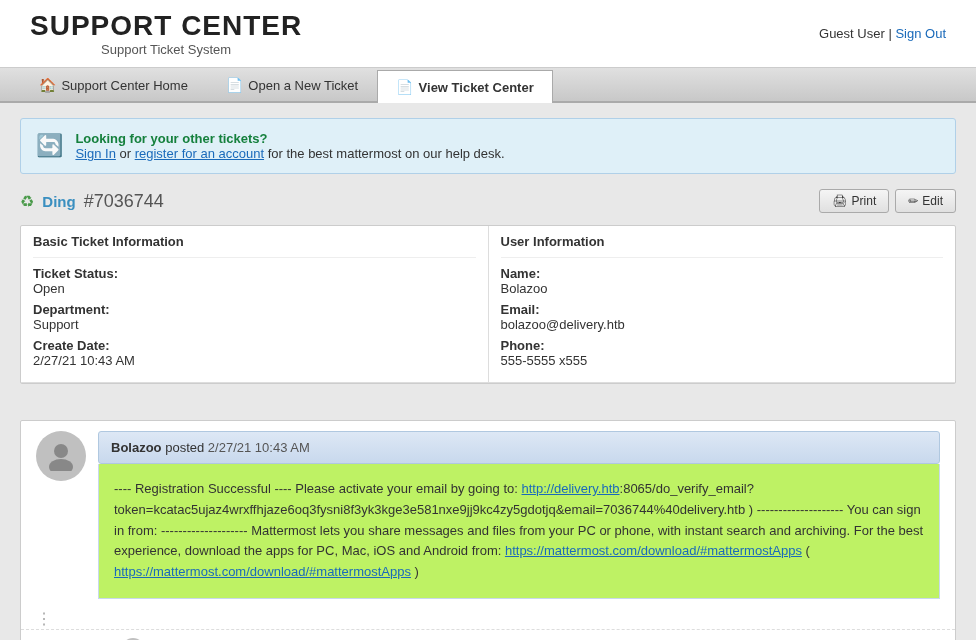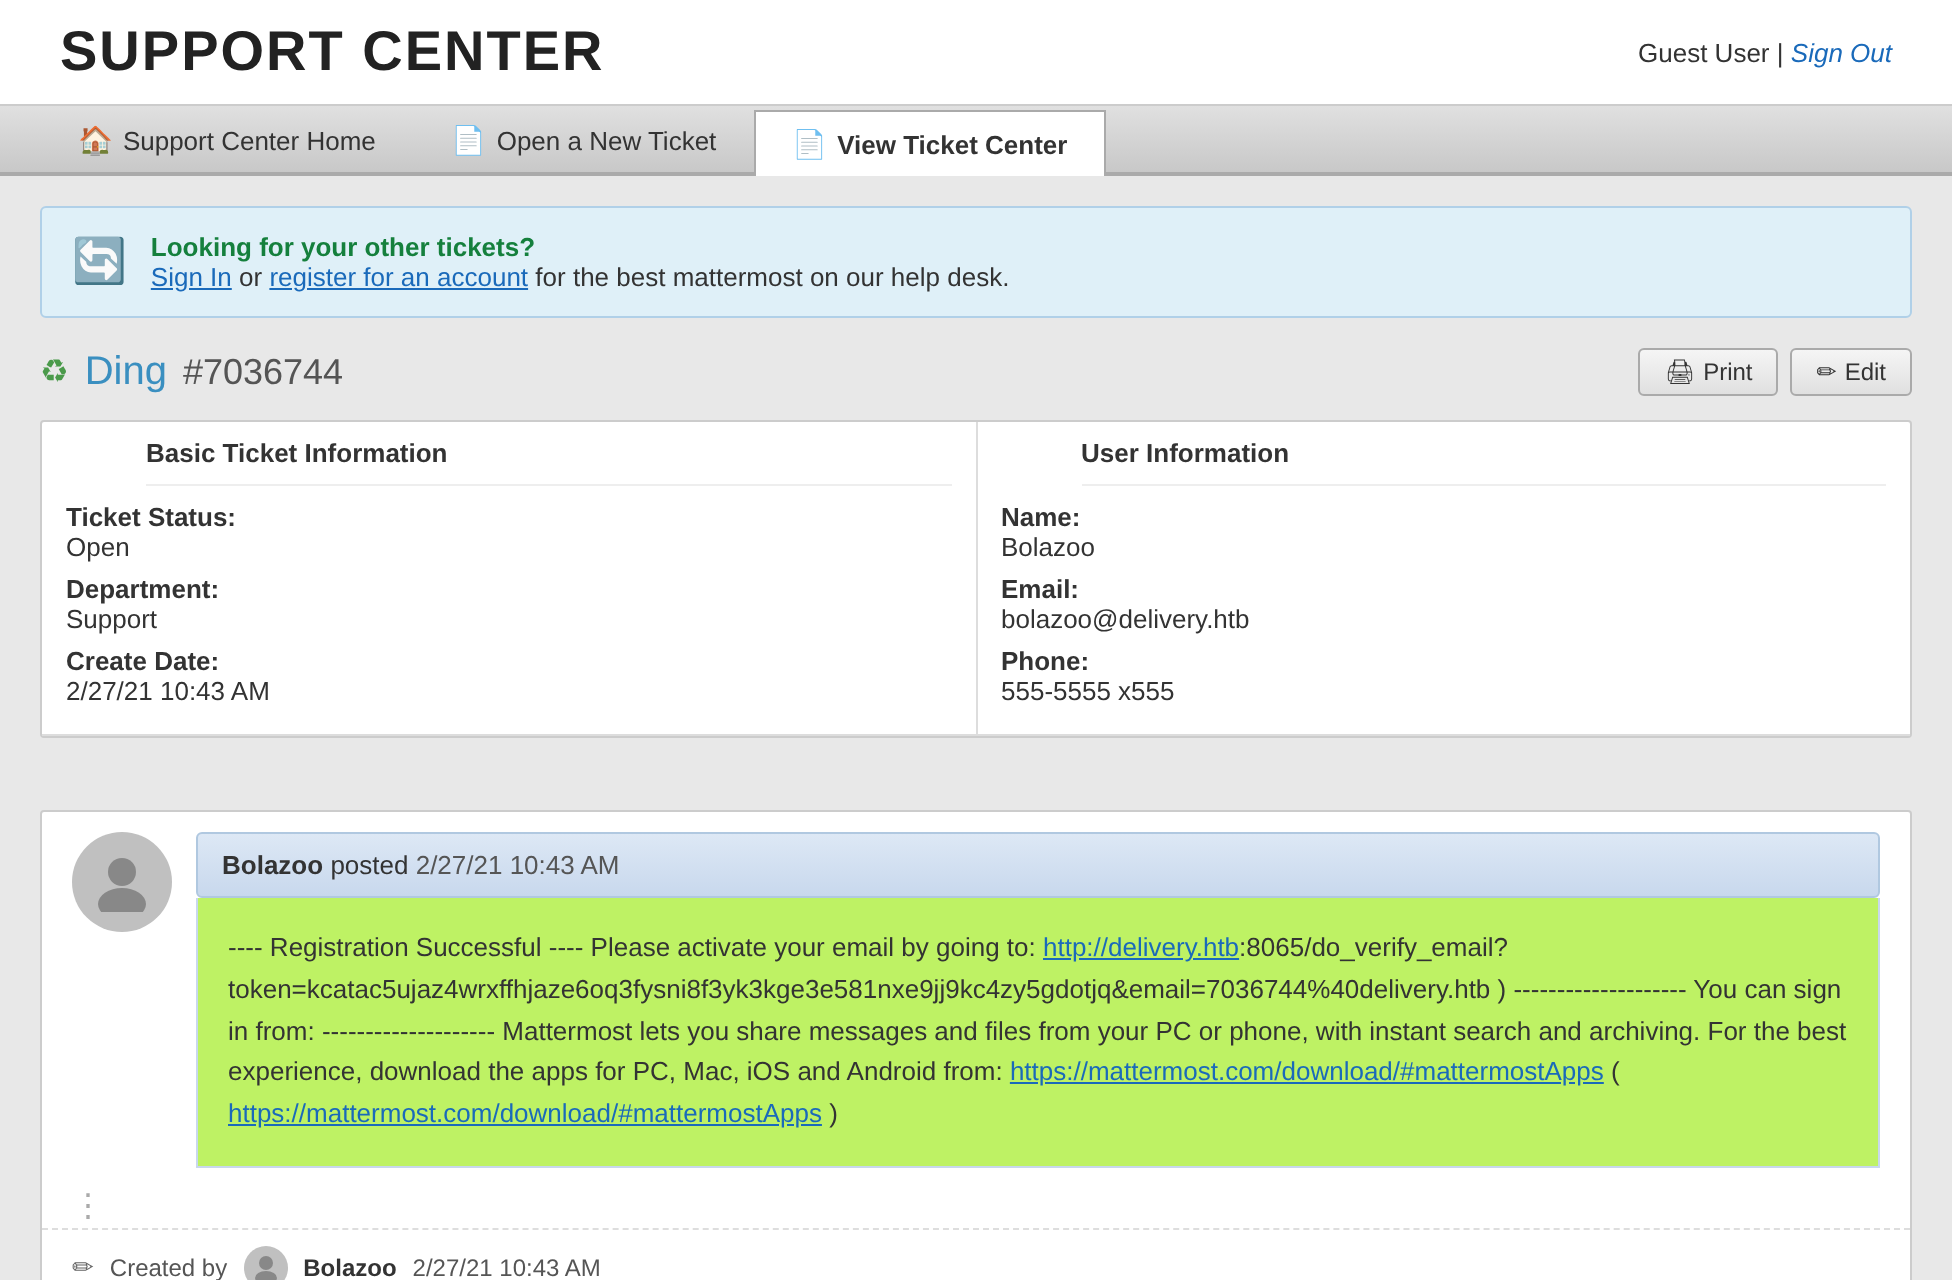--- a/index.html
+++ b/index.html
@@ -39,21 +39,20 @@
       color: #555;
       text-align: center;
     }
     .header-user {
       font-size: 13px;
       color: #333;
     }
     .header-user a {
       color: #1a6aba;
       text-decoration: none;
-      font-style: italic;
     }
     
     .nav-tabs {
       background: linear-gradient(to bottom, #e0e0e0, #c8c8c8);
       border-bottom: 2px solid #aaa;
       display: flex;
       padding: 0 20px;
     }
     .nav-tab {
       padding: 8px 18px;
@@ -119,22 +118,22 @@
     .ticket-title {
       display: flex;
       align-items: center;
       gap: 8px;
     }
     .ticket-title .refresh-icon {
       color: #4a9a4a;
       font-size: 16px;
     }
     .ticket-title .ticket-name {
-      font-size: 20px;
-      font-weight: normal;
+      font-size: 15px;
+      font-weight: bold;
       color: #3a8fc0;
     }
     .ticket-title .ticket-number {
       font-size: 18px;
       color: #555;
     }
     .ticket-actions {
       display: flex;
       gap: 6px;
     }
@@ -165,21 +164,20 @@
     .info-section:last-child {
       border-right: none;
     }
     .info-section .section-title {
       font-size: 13px;
       font-weight: bold;
       color: #333;
       padding-bottom: 8px;
       border-bottom: 1px solid #eee;
       margin-bottom: 8px;
-      margin-left: 40px;
     }
     .info-row {
       display: flex;
       margin-bottom: 6px;
       font-size: 13px;
       flex-direction: column;
     }
     .info-label {
       font-weight: bold;
       color: #333;
@@ -294,20 +292,21 @@
     }
   </style>
 </head>
 <body>
 
 <div class="page-wrapper">
 
   <div class="header">
     <div class="header-logo">
       <span class="title">SUPPORT CENTER</span>
+      <span class="subtitle">Support Ticket System</span>
     </div>
     <div class="header-user">
       <span>Guest User</span>
       <span>|</span>
       <a href="#">Sign Out</a>
     </div>
   </div>
 
   <div class="nav-tabs">
     <a class="nav-tab" href="#">

